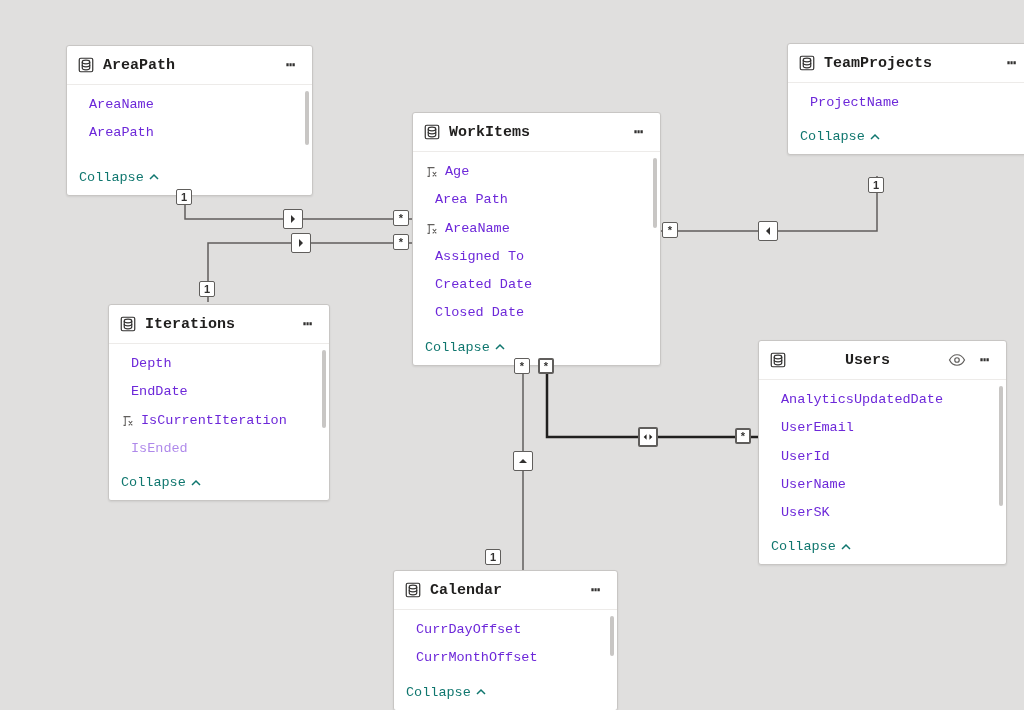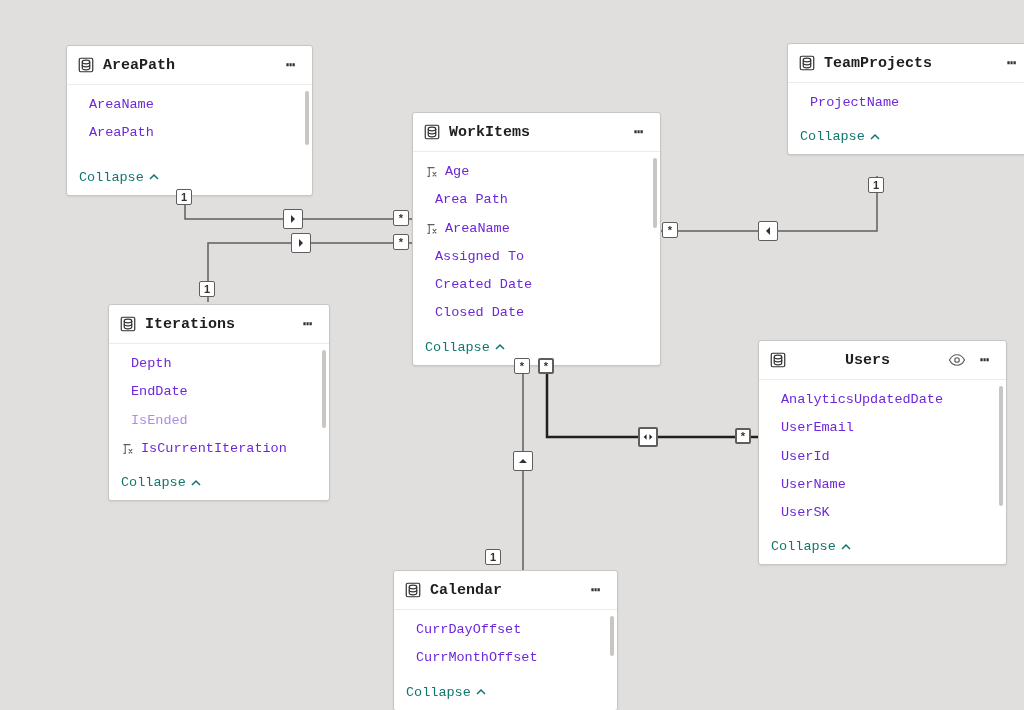--- a/index.html
+++ b/index.html
@@ -193,31 +193,31 @@
       <span class="more-btn">⋯</span>
     </div>
     <div class="table-fields">
       <div class="scroll-track" style="height:78px;"></div>
       <div class="field-row">
           <span>Depth</span>
         </div>
       <div class="field-row">
           <span>EndDate</span>
         </div>
-      <div class="field-row" style="opacity:.55;">
-          <span>IsEnded</span>
-        </div>
       <div class="field-row with-icon">
         <span class="field-icon">
           <svg viewBox="0 0 16 16" stroke="#605e5c" stroke-width="1.2" fill="none">
             <path d="M4 3 h8 M6 3 v10 h-2 M10 8 l4 5 M14 8 l-4 5"></path>
           </svg>
         </span>
         <span>IsCurrentIteration</span>
       </div>
+      <div class="field-row" style="opacity:.55;">
+          <span>IsEnded</span>
+        </div>
     </div>
     <div class="collapse-row">
       <span>Collapse</span>
       <span class="chev">
         <svg viewBox="0 0 12 12">
             <path d="M2 8 L6 4 L10 8" stroke="#0f766e" stroke-width="1.5" fill="none"></path>
           </svg>
       </span>
     </div>
   </div>

